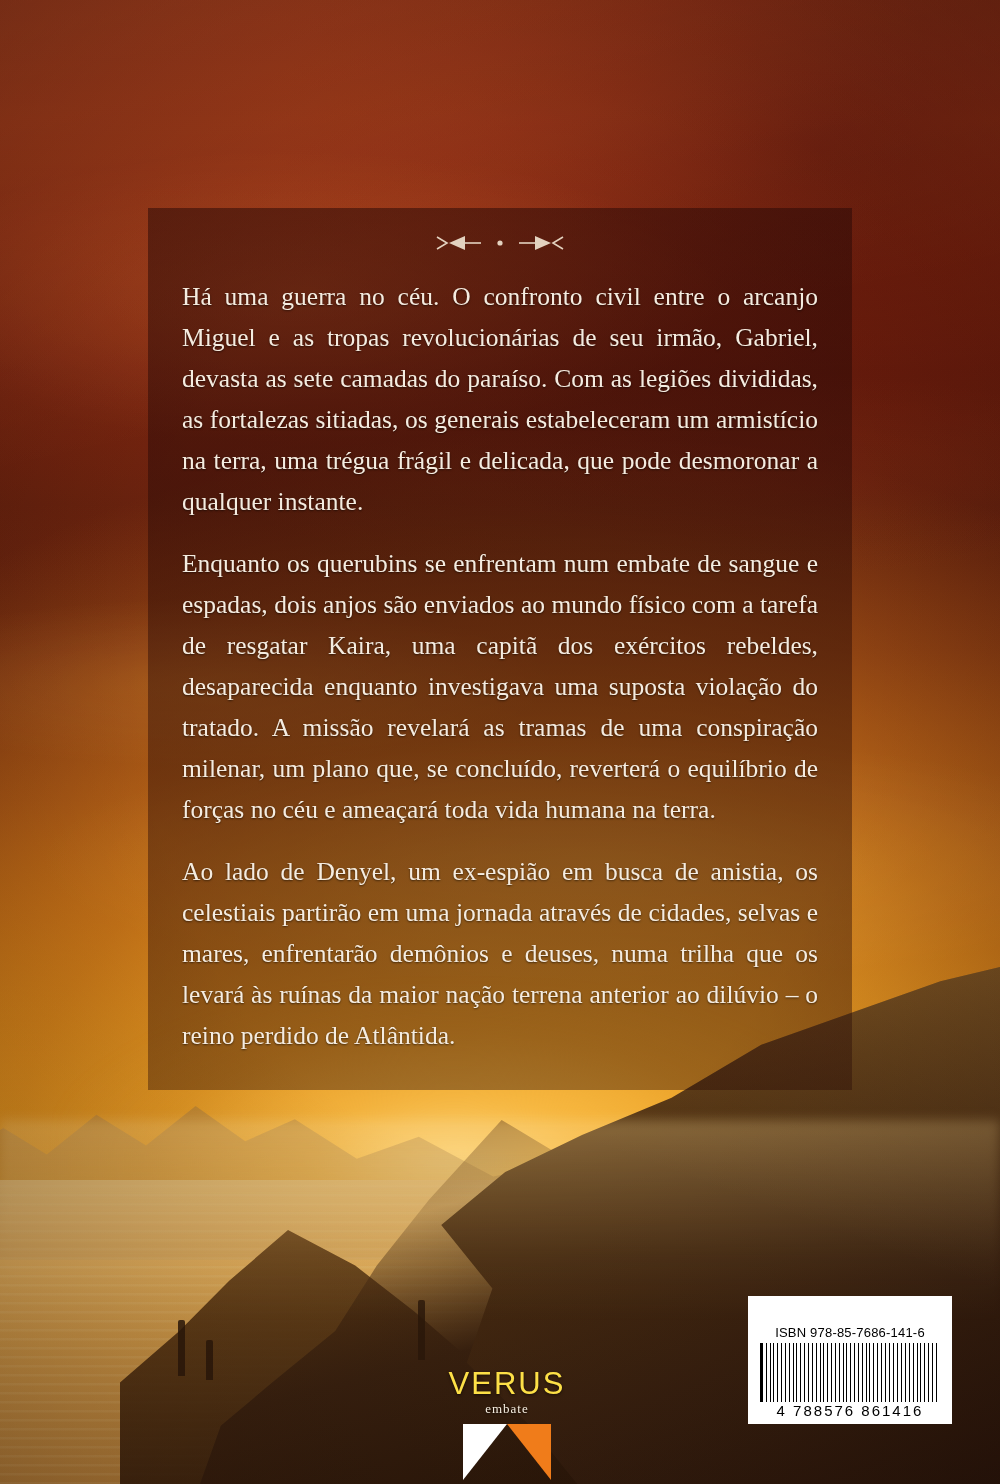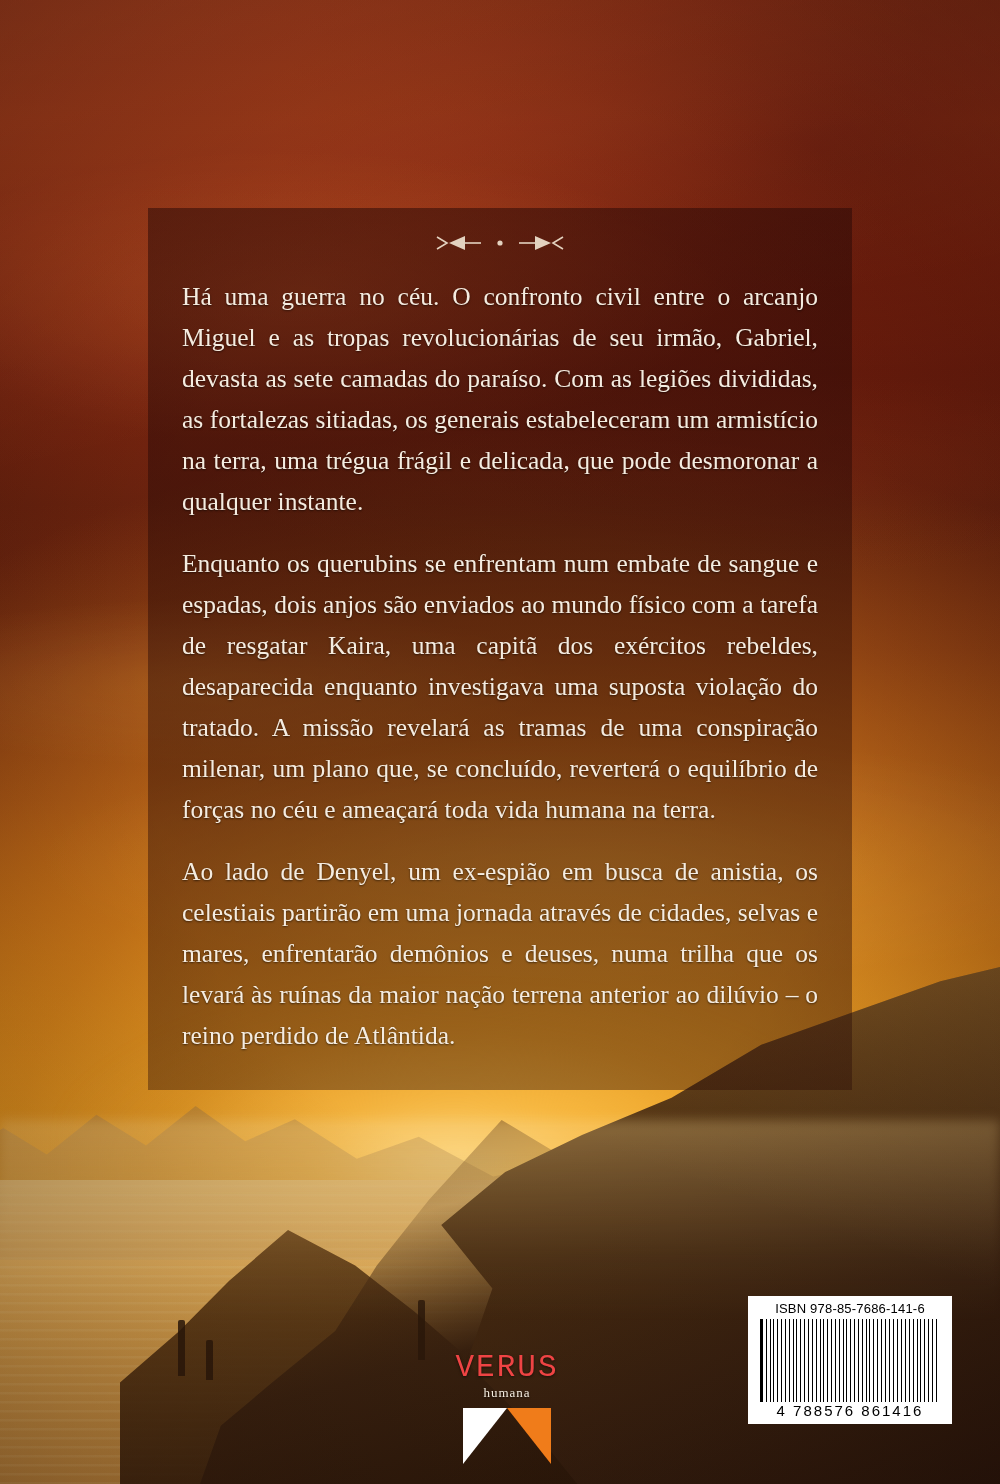--- a/index.html
+++ b/index.html
@@ -204,26 +204,27 @@
 
   
   .publisher {
     position: absolute;
     left: 446px;
     top: 1352px;
     width: 122px;
     text-align: center;
   }
   .pub-name {
-    color: #ef4444;
-    font-family: Liberation Mono, monospace;
+    color: #fde047;
+    font-family: Liberation Sans, sans-serif;
     font-size: 31px;
     letter-spacing: 2px;
     line-height: 32px;
     text-shadow: 0 1px 3px rgba(0,0,0,.6);
+    margin-top: 16px;
   }
   .pub-sub {
     color: #f7efe2;
     font-family: "Liberation Serif", serif;
     font-size: 13px;
     letter-spacing: 1px;
     line-height: 15px;
     margin-top: 1px;
     text-shadow: 0 1px 2px rgba(0,0,0,.6);
   }
@@ -261,20 +262,21 @@
     display: flex;
     flex-direction: column;
   }
   .isbn-text {
     font-family: "Liberation Sans", sans-serif;
     font-size: 13px;
     color: #000;
     text-align: center;
     letter-spacing: .2px;
     line-height: 15px;
+    margin-top: 24px;
   }
   .barcode {
     flex: 1;
     display: flex;
     align-items: stretch;
     gap: 0;
     margin-top: 3px;
     padding: 0 4px;
   }
   .barcode span {
@@ -334,21 +336,21 @@
         </g>
       </svg>
     </div>
     <p>Há uma guerra no céu. O confronto civil entre o arcanjo Miguel e as tropas revolucionárias de seu irmão, Gabriel, devasta as sete camadas do paraíso. Com as legiões divididas, as fortalezas sitiadas, os generais estabeleceram um armistício na terra, uma trégua frágil e delicada, que pode desmoronar a qualquer instante.</p>
     <p>Enquanto os querubins se enfrentam num embate de sangue e espadas, dois anjos são enviados ao mundo físico com a tarefa de resgatar Kaira, uma capitã dos exércitos rebeldes, desaparecida enquanto investigava uma suposta violação do tratado. A missão revelará as tramas de uma conspiração milenar, um plano que, se concluído, reverterá o equilíbrio de forças no céu e ameaçará toda vida humana na terra.</p>
     <p>Ao lado de Denyel, um ex-espião em busca de anistia, os celestiais partirão em uma jornada através de cidades, selvas e mares, enfrentarão demônios e deuses, numa trilha que os levará às ruínas da maior nação terrena anterior ao dilúvio – o reino perdido de Atlântida.</p>
   </div>
 
   <div class="publisher">
     <div class="pub-name">VERUS</div>
-    <div class="pub-sub">humana</div>
+    <div class="pub-sub">embate</div>
     <div class="pub-mark">
       <div class="left-page"></div>
       <div class="right-page"></div>
     </div>
   </div>
 
   <div class="isbn-box">
     <div class="isbn-text">ISBN 978-85-7686-141-6</div>
     <div class="barcode" id="barcode">
         <span style="width: 3px; margin-right: 1px;"></span>

